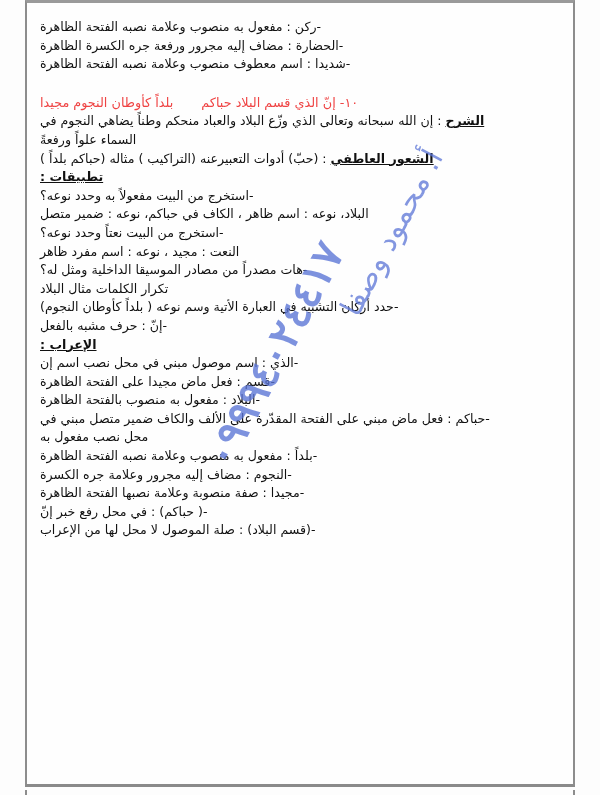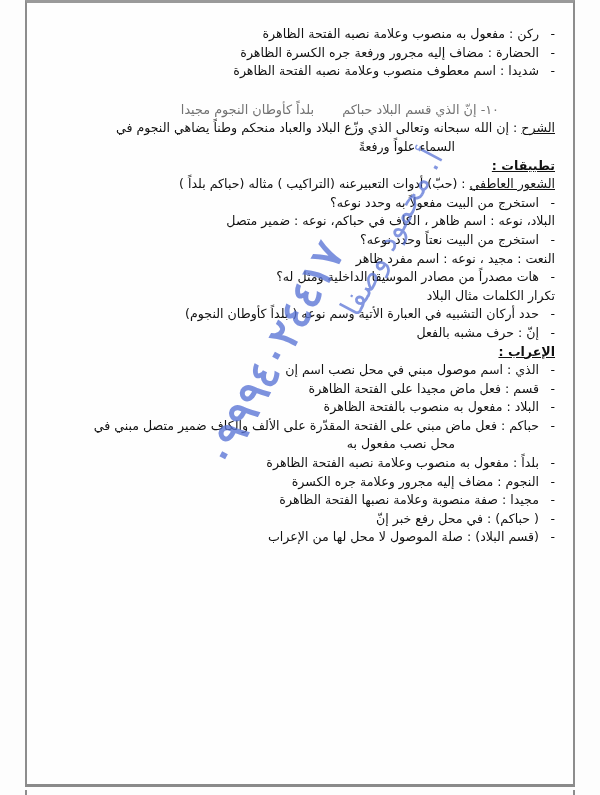--- a/index.html
+++ b/index.html
@@ -35,23 +35,23 @@
       width: 550px;
       height: 5px;
       border-left: 2px solid #8d8d8d;
       border-right: 2px solid #8d8d8d;
       box-sizing: border-box;
     }
     .content {
       position: absolute;
       right: 45px;
       left: 40px;
-      top: 25px;
+      top: 18px;
       direction: rtl;
-      text-align: right;
+      text-align: left;
       font-size: 12.6px;
       line-height: 18.6px;
     }
     .line {
       white-space: nowrap;
       position: relative;
     }
     .bullet {
       display: inline-block;
       width: 16px;
@@ -59,31 +59,31 @@
     .item-text {
       display: inline;
     }
     .wrap-indent {
       padding-right: 100px;
     }
     .spacer {
       height: 20px;
     }
     .heading-red {
-      color: #737373;
+      color: #ef4444;
       padding-right: 56px;
       font-size: 12.8px;
     }
     .heading-red .gap {
       display: inline-block;
       width: 28px;
     }
     .label-u {
       text-decoration: underline;
-      font-weight: normal;
+      font-weight: bold;
     }
     .section-title {
       text-decoration: underline;
       font-weight: bold;
     }
     .watermark {
       position: absolute;
       left: 150px;
       top: 330px;
       transform: rotate(-62deg);
@@ -138,25 +138,25 @@
   </div>
 
   <div class="line">
     <span class="label-u">الشرح</span><span> : </span><span>إن الله سبحانه وتعالى الذي وزّع البلاد والعباد منحكم وطناً يضاهي النجوم في</span>
   </div>
   <div class="line wrap-indent">
     <span>السماء علواً ورفعةً</span>
   </div>
 
   <div class="line">
+    <span class="label-u">الشعور العاطفي</span><span> :  </span><span>(حبّ) أدوات التعبيرعنه (التراكيب ) مثاله (حباكم بلداً )</span>
+  </div>
+
+  <div class="line">
     <span class="section-title">تطبيقات :</span>
-  </div>
-
-  <div class="line">
-    <span class="label-u">الشعور العاطفي</span><span> :  </span><span>(حبّ) أدوات التعبيرعنه (التراكيب ) مثاله (حباكم بلداً )</span>
   </div>
 
   <div class="line">
     <span class="bullet">-</span><span>استخرج من البيت مفعولاً به وحدد نوعه؟</span>
   </div>
   <div class="line">
     <span>البلاد، نوعه : اسم ظاهر    ، الكاف في حباكم، نوعه : ضمير متصل</span>
   </div>
 
   <div class="line">

